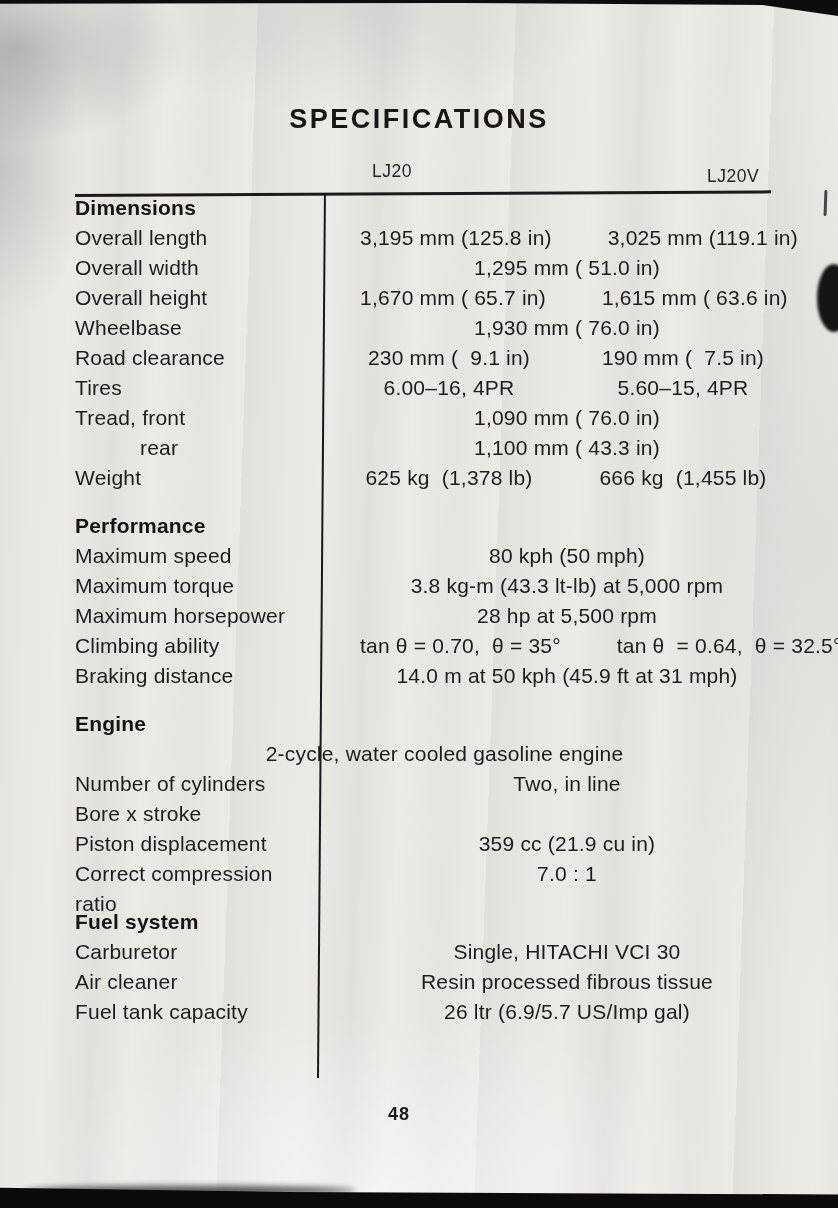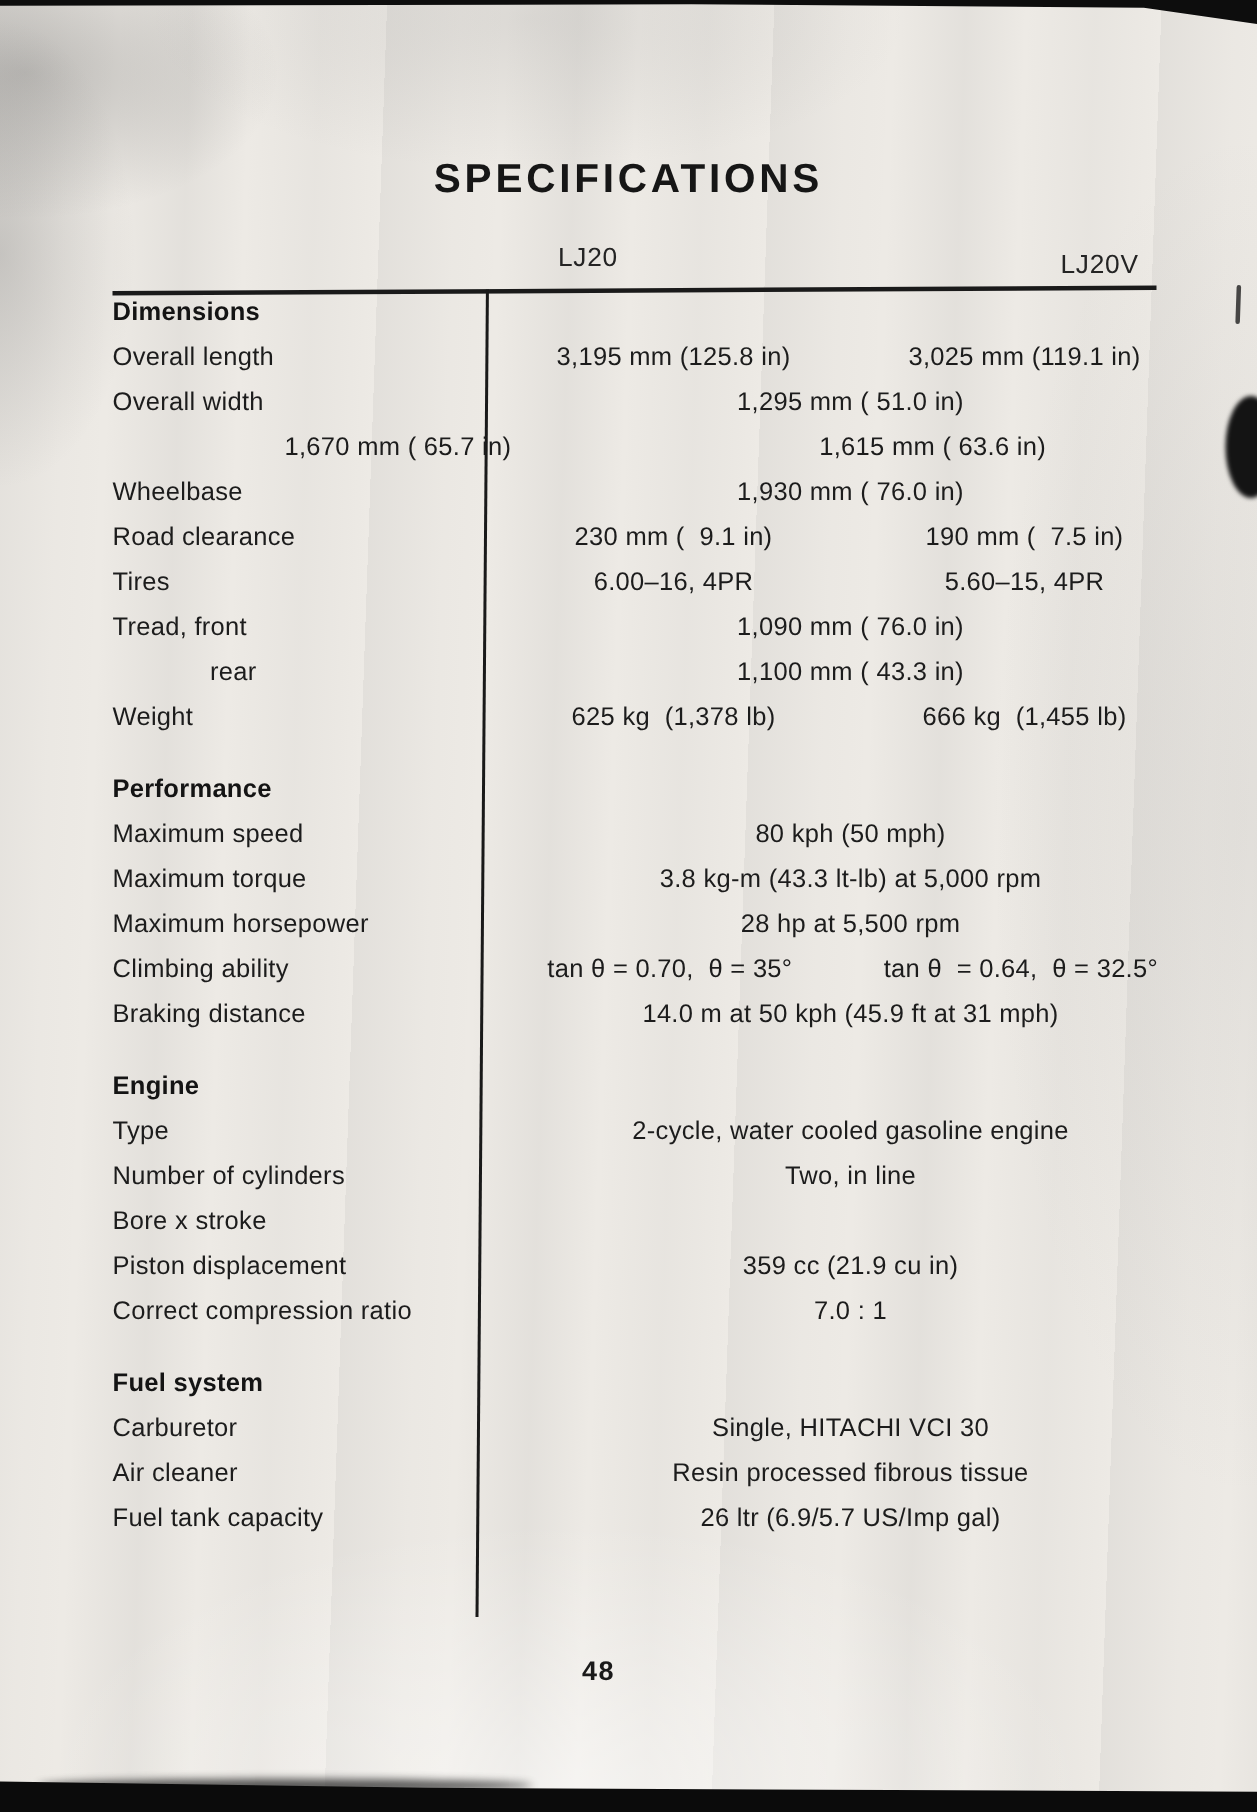--- a/index.html
+++ b/index.html
@@ -65,21 +65,21 @@
     position: absolute; left: 75px; top: 194px; width: 696px; height: 2.5px;
     background: #1a1a1a; transform: rotate(-0.3deg); transform-origin: left center;
   }
   .divider {
     position: absolute; left: 317px; top: 193px; width: 2px; height: 885px;
     background: #191919; transform: rotate(0.45deg); transform-origin: bottom center;
   }
   
   .tbody {
     position: absolute; left: 75px; top: 193px; width: 697px;
-    font-size: 17px; color: #1c1c1c;
+    font-size: 21px; color: #1c1c1c;
   }
   .section { margin-top: 18px; }
   .section:first-child { margin-top: 0; }
   .heading { height: 30px; line-height: 30px; font-weight: bold; color: #141414; letter-spacing: .2px; }
   .row { display: flex; height: 30px; line-height: 30px; }
   .label { width: 245px; flex: none; letter-spacing: .2px; }
   .label.indent { padding-left: 65px; }
   .vals { flex: 1 1 auto; display: flex; }
   .val { white-space: nowrap; letter-spacing: .2px; }
   .val-left   { flex: 1; text-align: center; padding-left: 40px; }
@@ -120,20 +120,21 @@
     </div>
   </div>
         <div class="row">
     <div class="label">Overall width</div>
     <div class="vals">
 
       <div class="val val-shared">1,295 mm (&nbsp;51.0 in)</div>
     </div>
   </div>
         <div class="row">
+    <div class="label">Overall height</div>
     <div class="vals">
       <div class="val val-left">1,670 mm (&nbsp;65.7 in)</div>
       <div class="val val-right">1,615 mm (&nbsp;63.6 in)</div>
 
     </div>
   </div>
         <div class="row">
     <div class="label">Wheelbase</div>
     <div class="vals">
 
@@ -214,21 +215,20 @@
     <div class="label">Braking distance</div>
     <div class="vals">
 
       <div class="val val-shared">14.0 m at 50 kph (45.9 ft at 31 mph)</div>
     </div>
   </div>
       </section>
       <section class="section">
     <div class="heading">Engine</div>
   <div class="row">
-    <div class="label">Type</div>
     <div class="vals">
 
       <div class="val val-shared">2-cycle, water cooled gasoline engine</div>
     </div>
   </div>
         <div class="row">
     <div class="label">Number of cylinders</div>
     <div class="vals">
 
       <div class="val val-shared">Two, in line</div>

